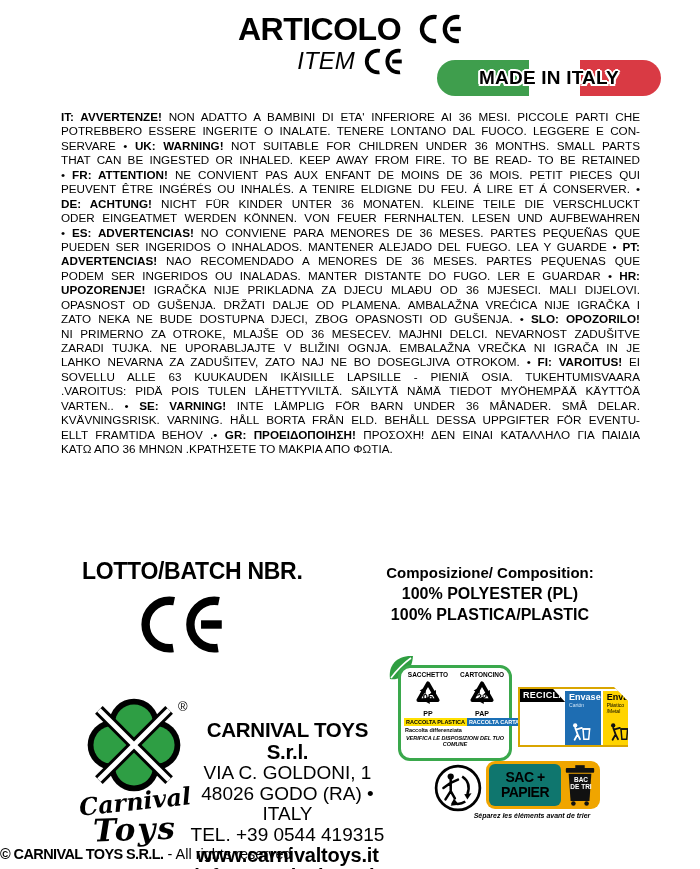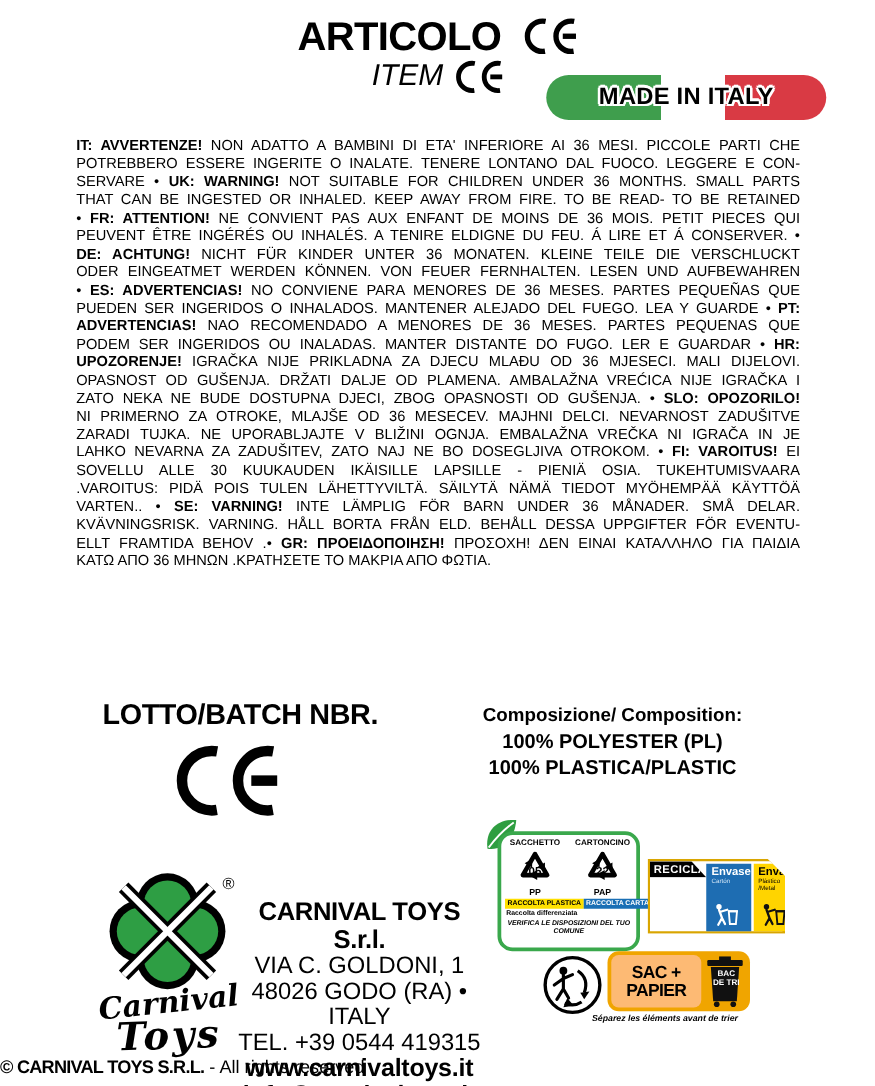--- a/index.html
+++ b/index.html
@@ -68,21 +68,21 @@
   .wm1{font-size:24px;line-height:24px;transform:rotate(-6deg);}
   .wm2{font-size:31px;line-height:30px;transform:rotate(-2deg);letter-spacing:2px;}
   .address{position:absolute;left:185px;top:719px;width:205px;text-align:center;}
   .addr-name{font-size:20.5px;font-weight:800;line-height:22px;letter-spacing:-.3px;}
   .addr-line{font-size:19px;line-height:20.5px;}
   .addr-bold{font-size:20px;font-weight:800;line-height:20.5px;letter-spacing:-.2px;}
   
   .triman{position:absolute;left:433px;top:763px;}
   .sac-badge{position:absolute;left:486px;top:761px;width:114px;height:48px;background:#f0a500;
              border-radius:9px;display:flex;padding:3px;box-sizing:border-box;gap:2px;}
-  .sac-box{flex:1;background:#fdba74;border-radius:6px;display:flex;flex-direction:column;
+  .sac-box{flex:1;background:#0f766e;border-radius:6px;display:flex;flex-direction:column;
            align-items:center;justify-content:center;}
   .sac-t{font-size:14px;font-weight:800;line-height:15px;letter-spacing:-.5px;}
   .sac-bin{width:34px;position:relative;}
   .sac-bin-label{position:absolute;left:7px;top:12px;width:22px;text-align:center;color:#fff;
                  font-size:6.5px;font-weight:800;line-height:7px;}
   .sac-note{position:absolute;left:462px;top:812px;width:140px;text-align:center;
             font-size:7px;font-weight:700;font-style:italic;}
   
   .footer{position:absolute;left:0;top:846px;width:700px;text-align:left;font-size:14.5px;}
   .footer .b{letter-spacing:-.6px;}
@@ -124,21 +124,21 @@
       <div class="warn-line"><span>• </span><span class="b">ES: ADVERTENCIAS!</span><span> NO CONVIENE PARA MENORES DE 36 MESES. PARTES PEQUEÑAS QUE</span></div>
       <div class="warn-line"><span>PUEDEN SER INGERIDOS O INHALADOS. MANTENER ALEJADO DEL FUEGO. LEA Y GUARDE • </span><span class="b">PT:</span></div>
       <div class="warn-line"><span class="b">ADVERTENCIAS!</span><span> NAO RECOMENDADO A MENORES DE 36 MESES. PARTES PEQUENAS QUE</span></div>
       <div class="warn-line"><span>PODEM SER INGERIDOS OU INALADAS. MANTER DISTANTE DO FUGO. LER E GUARDAR • </span><span class="b">HR:</span></div>
       <div class="warn-line"><span class="b">UPOZORENJE!</span><span> IGRAČKA NIJE PRIKLADNA ZA DJECU MLAĐU OD 36 MJESECI. MALI DIJELOVI.</span></div>
       <div class="warn-line"><span>OPASNOST OD GUŠENJA. DRŽATI DALJE OD PLAMENA. AMBALAŽNA VREĆICA NIJE IGRAČKA I</span></div>
       <div class="warn-line"><span>ZATO NEKA NE BUDE DOSTUPNA DJECI, ZBOG OPASNOSTI OD GUŠENJA. • </span><span class="b">SLO: OPOZORILO!</span></div>
       <div class="warn-line"><span>NI PRIMERNO ZA OTROKE, MLAJŠE OD 36 MESECEV. MAJHNI DELCI. NEVARNOST ZADUŠITVE</span></div>
       <div class="warn-line"><span>ZARADI TUJKA. NE UPORABLJAJTE V BLIŽINI OGNJA. EMBALAŽNA VREČKA NI IGRAČA IN JE</span></div>
       <div class="warn-line"><span>LAHKO NEVARNA ZA ZADUŠITEV, ZATO NAJ NE BO DOSEGLJIVA OTROKOM. • </span><span class="b">FI: VAROITUS!</span><span> EI</span></div>
-      <div class="warn-line"><span>SOVELLU ALLE 30 KUUKAUDEN IKÄISILLE LAPSILLE - PIENIÄ OSIA. TUKEHTUMISVAARA</span></div>
+      <div class="warn-line"><span>SOVELLU ALLE 63 KUUKAUDEN IKÄISILLE LAPSILLE - PIENIÄ OSIA. TUKEHTUMISVAARA</span></div>
       <div class="warn-line"><span>.VAROITUS: PIDÄ POIS TULEN LÄHETTYVILTÄ. SÄILYTÄ NÄMÄ TIEDOT MYÖHEMPÄÄ KÄYTTÖÄ</span></div>
       <div class="warn-line"><span>VARTEN.. • </span><span class="b">SE: VARNING!</span><span> INTE LÄMPLIG FÖR BARN UNDER 36 MÅNADER. SMÅ DELAR.</span></div>
       <div class="warn-line"><span>KVÄVNINGSRISK. VARNING. HÅLL BORTA FRÅN ELD. BEHÅLL DESSA UPPGIFTER FÖR EVENTU-</span></div>
       <div class="warn-line"><span>ELLT FRAMTIDA BEHOV .• </span><span class="b">GR: ΠΡΟΕΙΔΟΠΟΙΗΣΗ!</span><span> ΠΡΟΣΟΧΗ! ΔΕΝ ΕΙΝΑΙ ΚΑΤΑΛΛΗΛΟ ΓΙΑ ΠΑΙΔΙΑ</span></div>
       <div class="warn-line last"><span>ΚΑΤΩ ΑΠΟ 36 ΜΗΝΩΝ .ΚΡΑΤΗΣΕΤΕ ΤΟ ΜΑΚΡΙΑ ΑΠΟ ΦΩΤΙΑ.</span></div>
     </div>
 
   <div class="batch-label">LOTTO/BATCH NBR.</div>
   <svg class="ce big-ce" width="84" height="59" viewBox="0 0 300 210">
     <circle cx="105" cy="105" r="85" fill="none" stroke="#000" stroke-width="30" stroke-dasharray="296.7 237.4" stroke-dashoffset="415.4"></circle>

